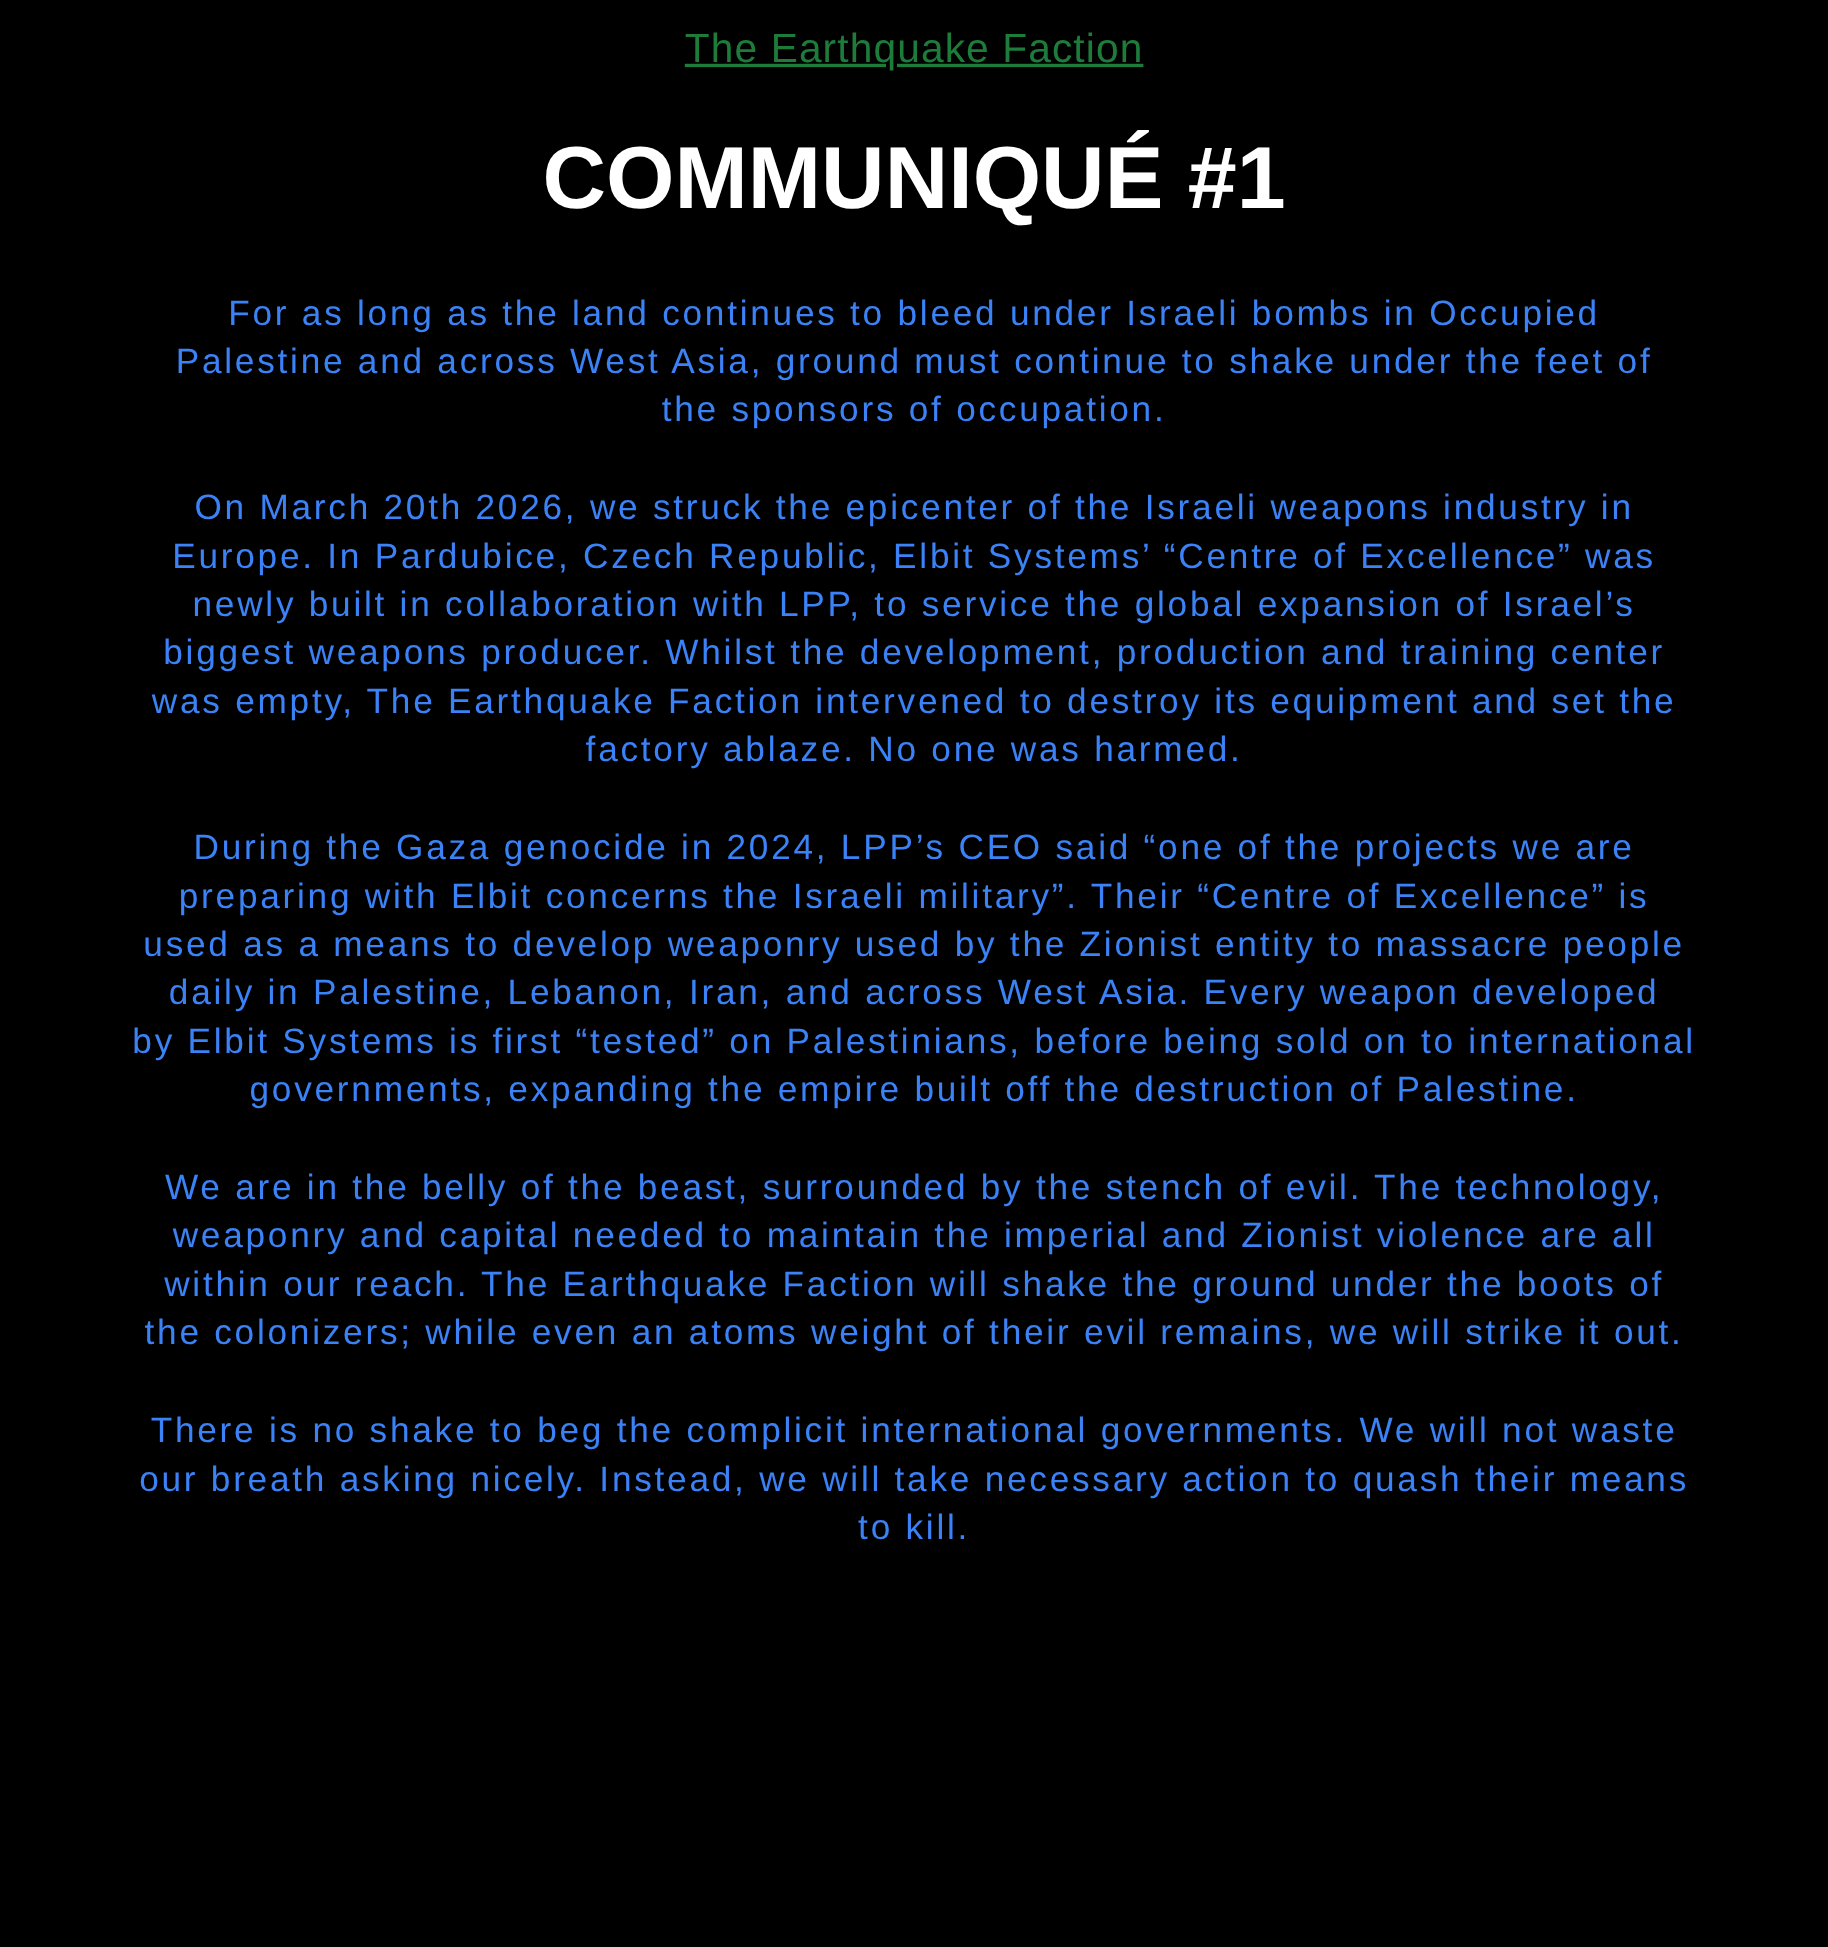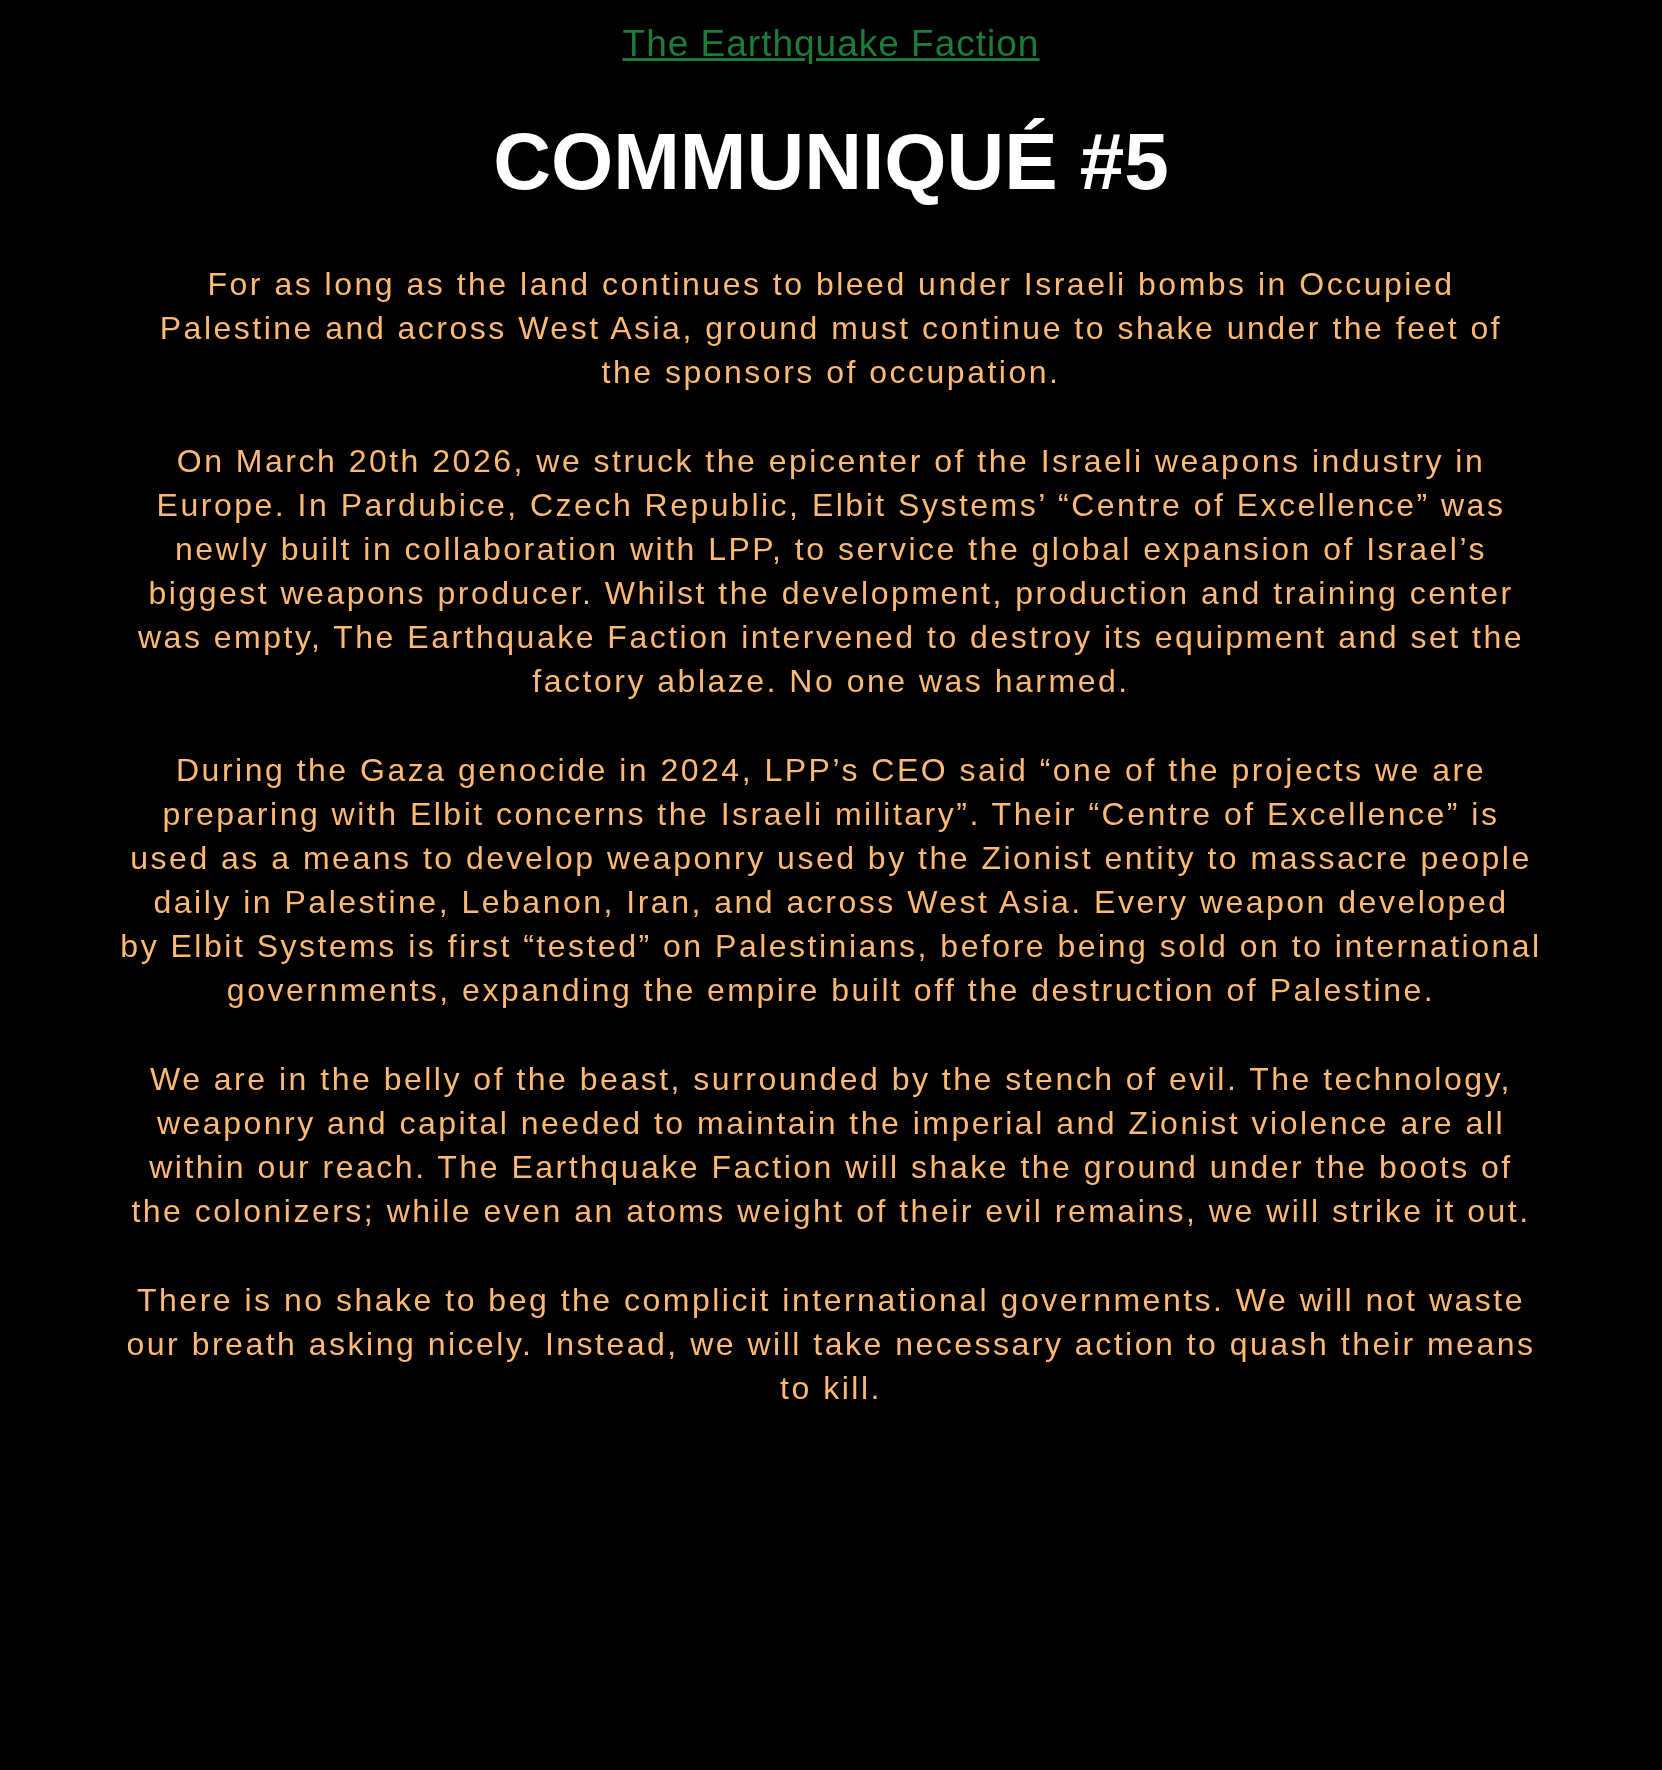--- a/index.html
+++ b/index.html
@@ -36,32 +36,32 @@
     line-height: 1.15;
     margin: 50px 0 54px 0;
     color: #ffffff;
   }
   .para {
     font-size: 32px;
     line-height: 44px;
     letter-spacing: 2.5px;
     margin: 45px 0;
     white-space: pre-line; 
-    color: #fdba74;
+    color: #3b82f6;
   }
 </style>
 </head>
 <body style="background: rgb(0, 0, 0); color: rgb(255, 255, 255);">
 
 <div class="page">
   <div class="top-link-row">
     <a href="#" class="top-link" style="color: rgb(30, 124, 59); text-decoration-color: rgb(30, 124, 59);">The Earthquake Faction</a>
   </div>
 
-  <h1 class="page-title">COMMUNIQUÉ #5</h1>
+  <h1 class="page-title">COMMUNIQUÉ #1</h1>
 
   <main>
       <p class="para">For as long as the land continues to bleed under Israeli bombs in Occupied
 Palestine and across West Asia, ground must continue to shake under the feet of
 the sponsors of occupation.</p>
       <p class="para">On March 20th 2026, we struck the epicenter of the Israeli weapons industry in
 Europe. In Pardubice, Czech Republic, Elbit Systems’ “Centre of Excellence” was
 newly built in collaboration with LPP, to service the global expansion of Israel’s
 biggest weapons producer. Whilst the development, production and training center
 was empty, The Earthquake Faction intervened to destroy its equipment and set the

